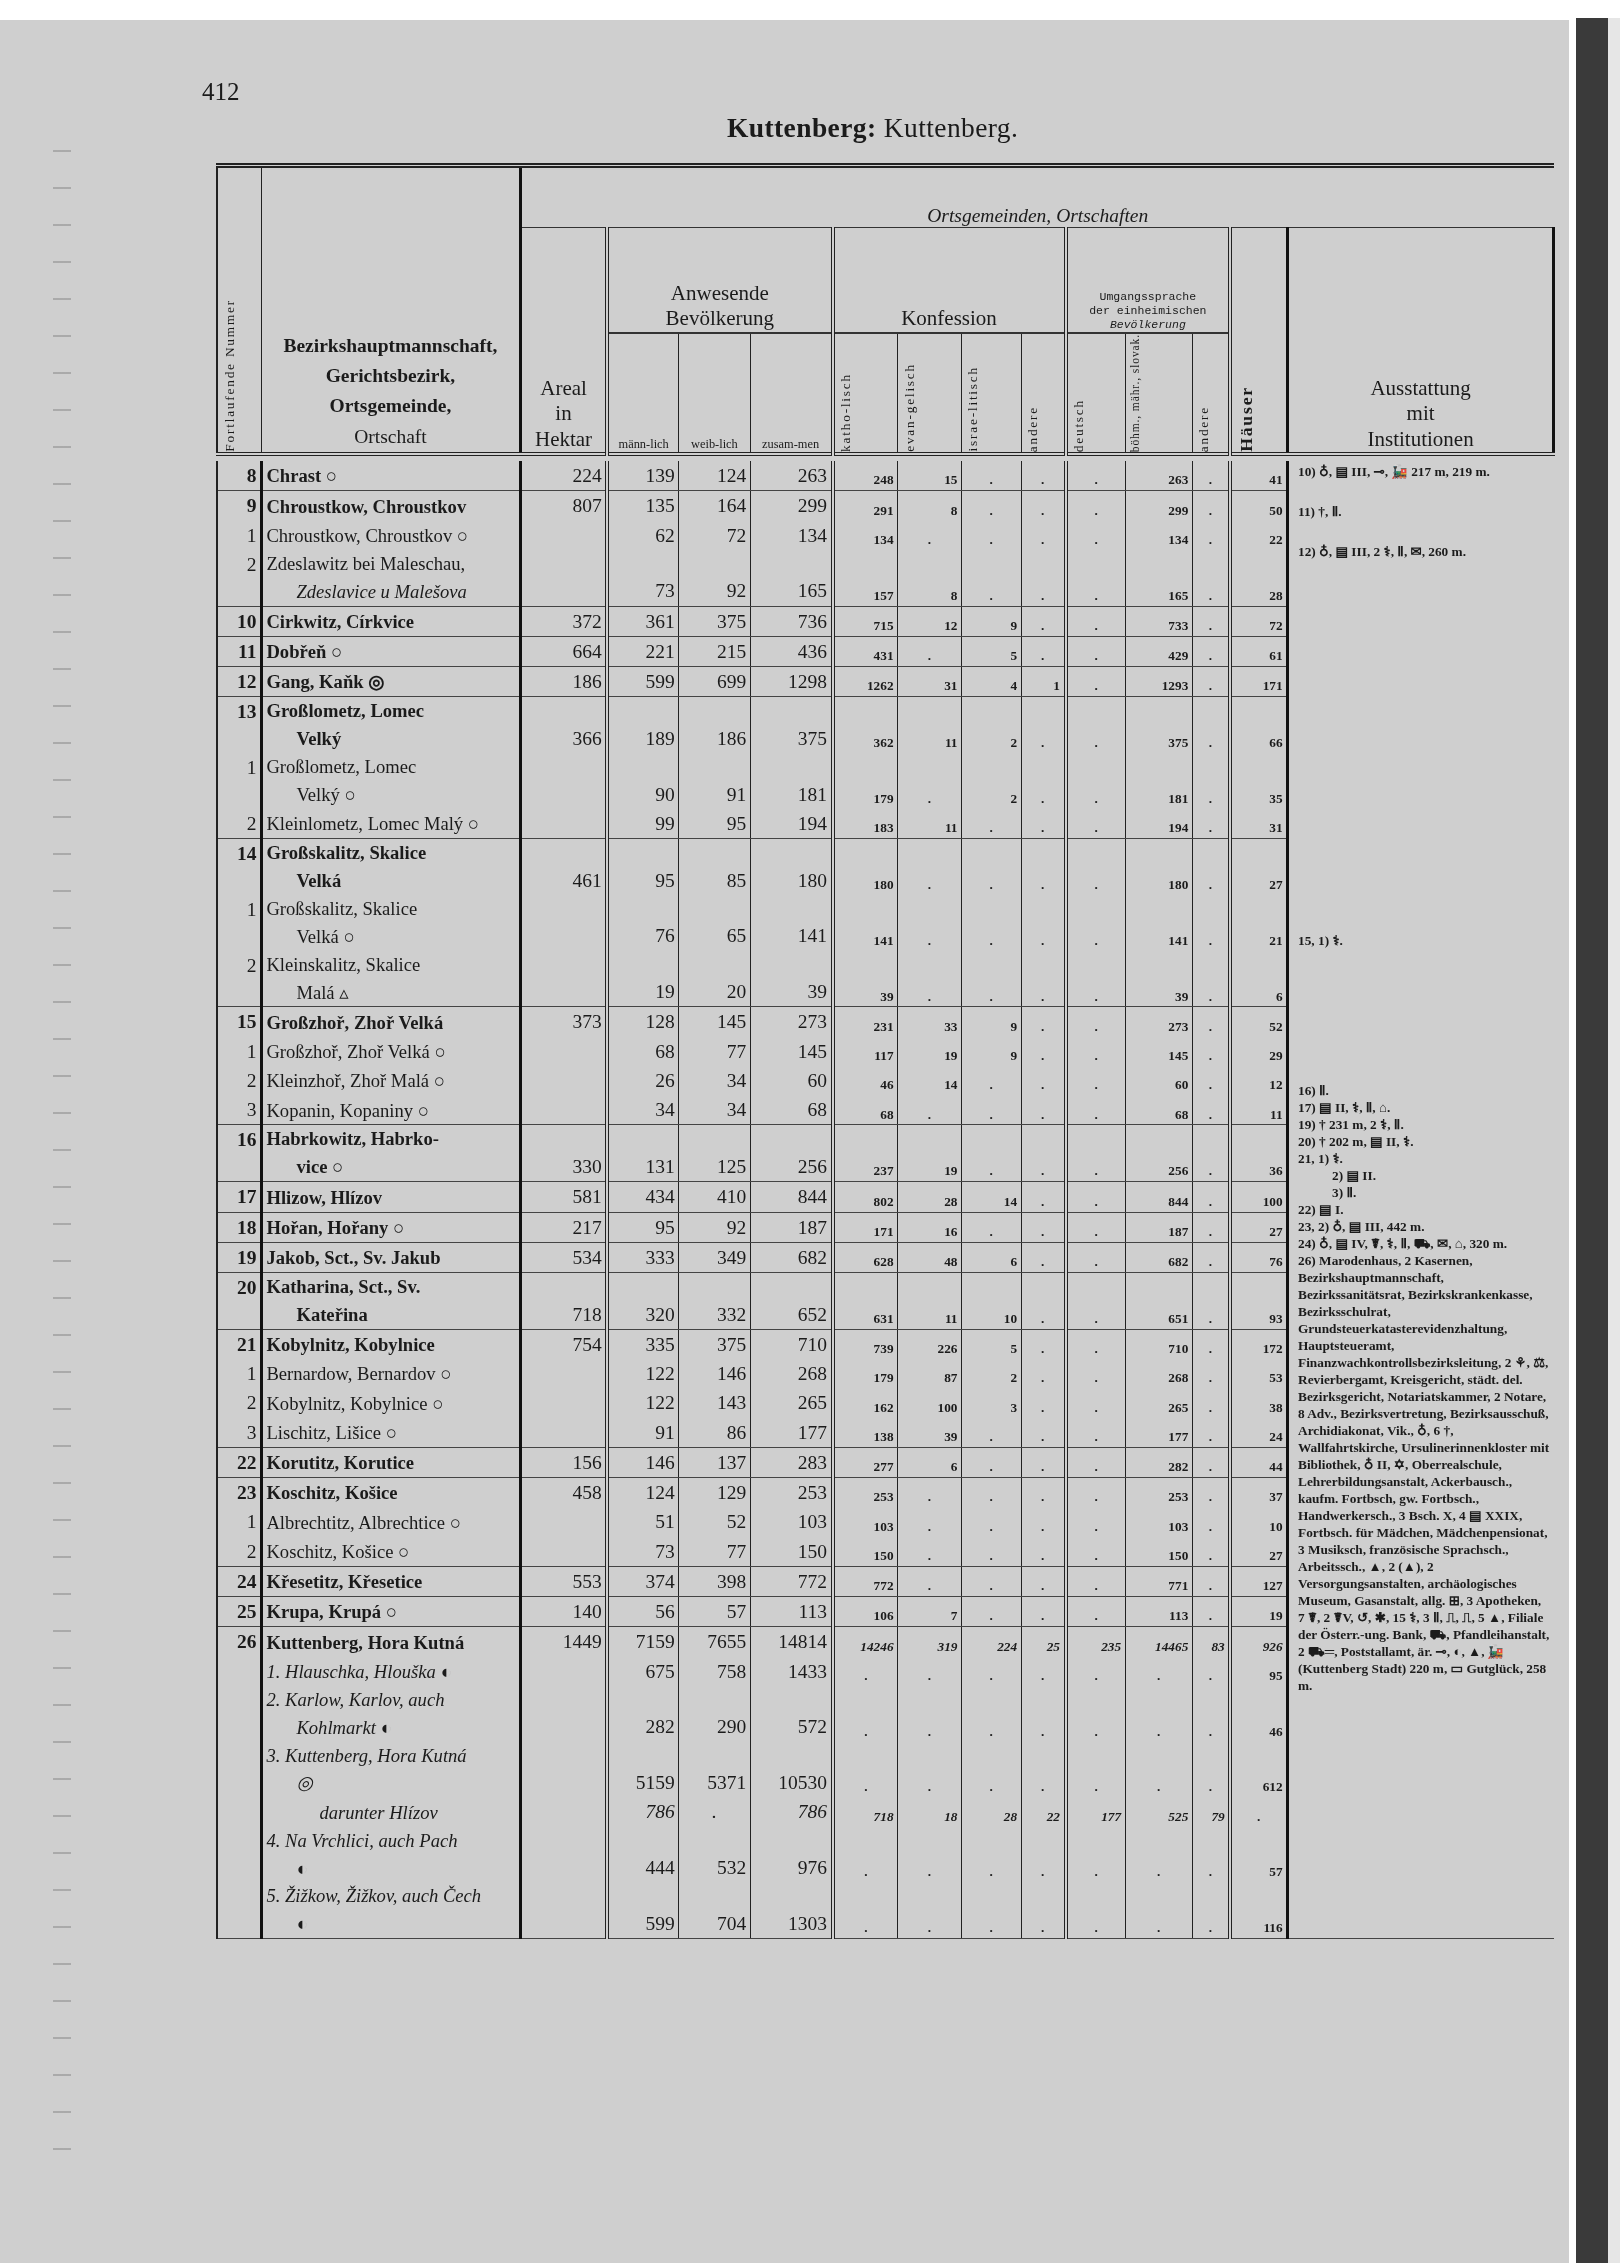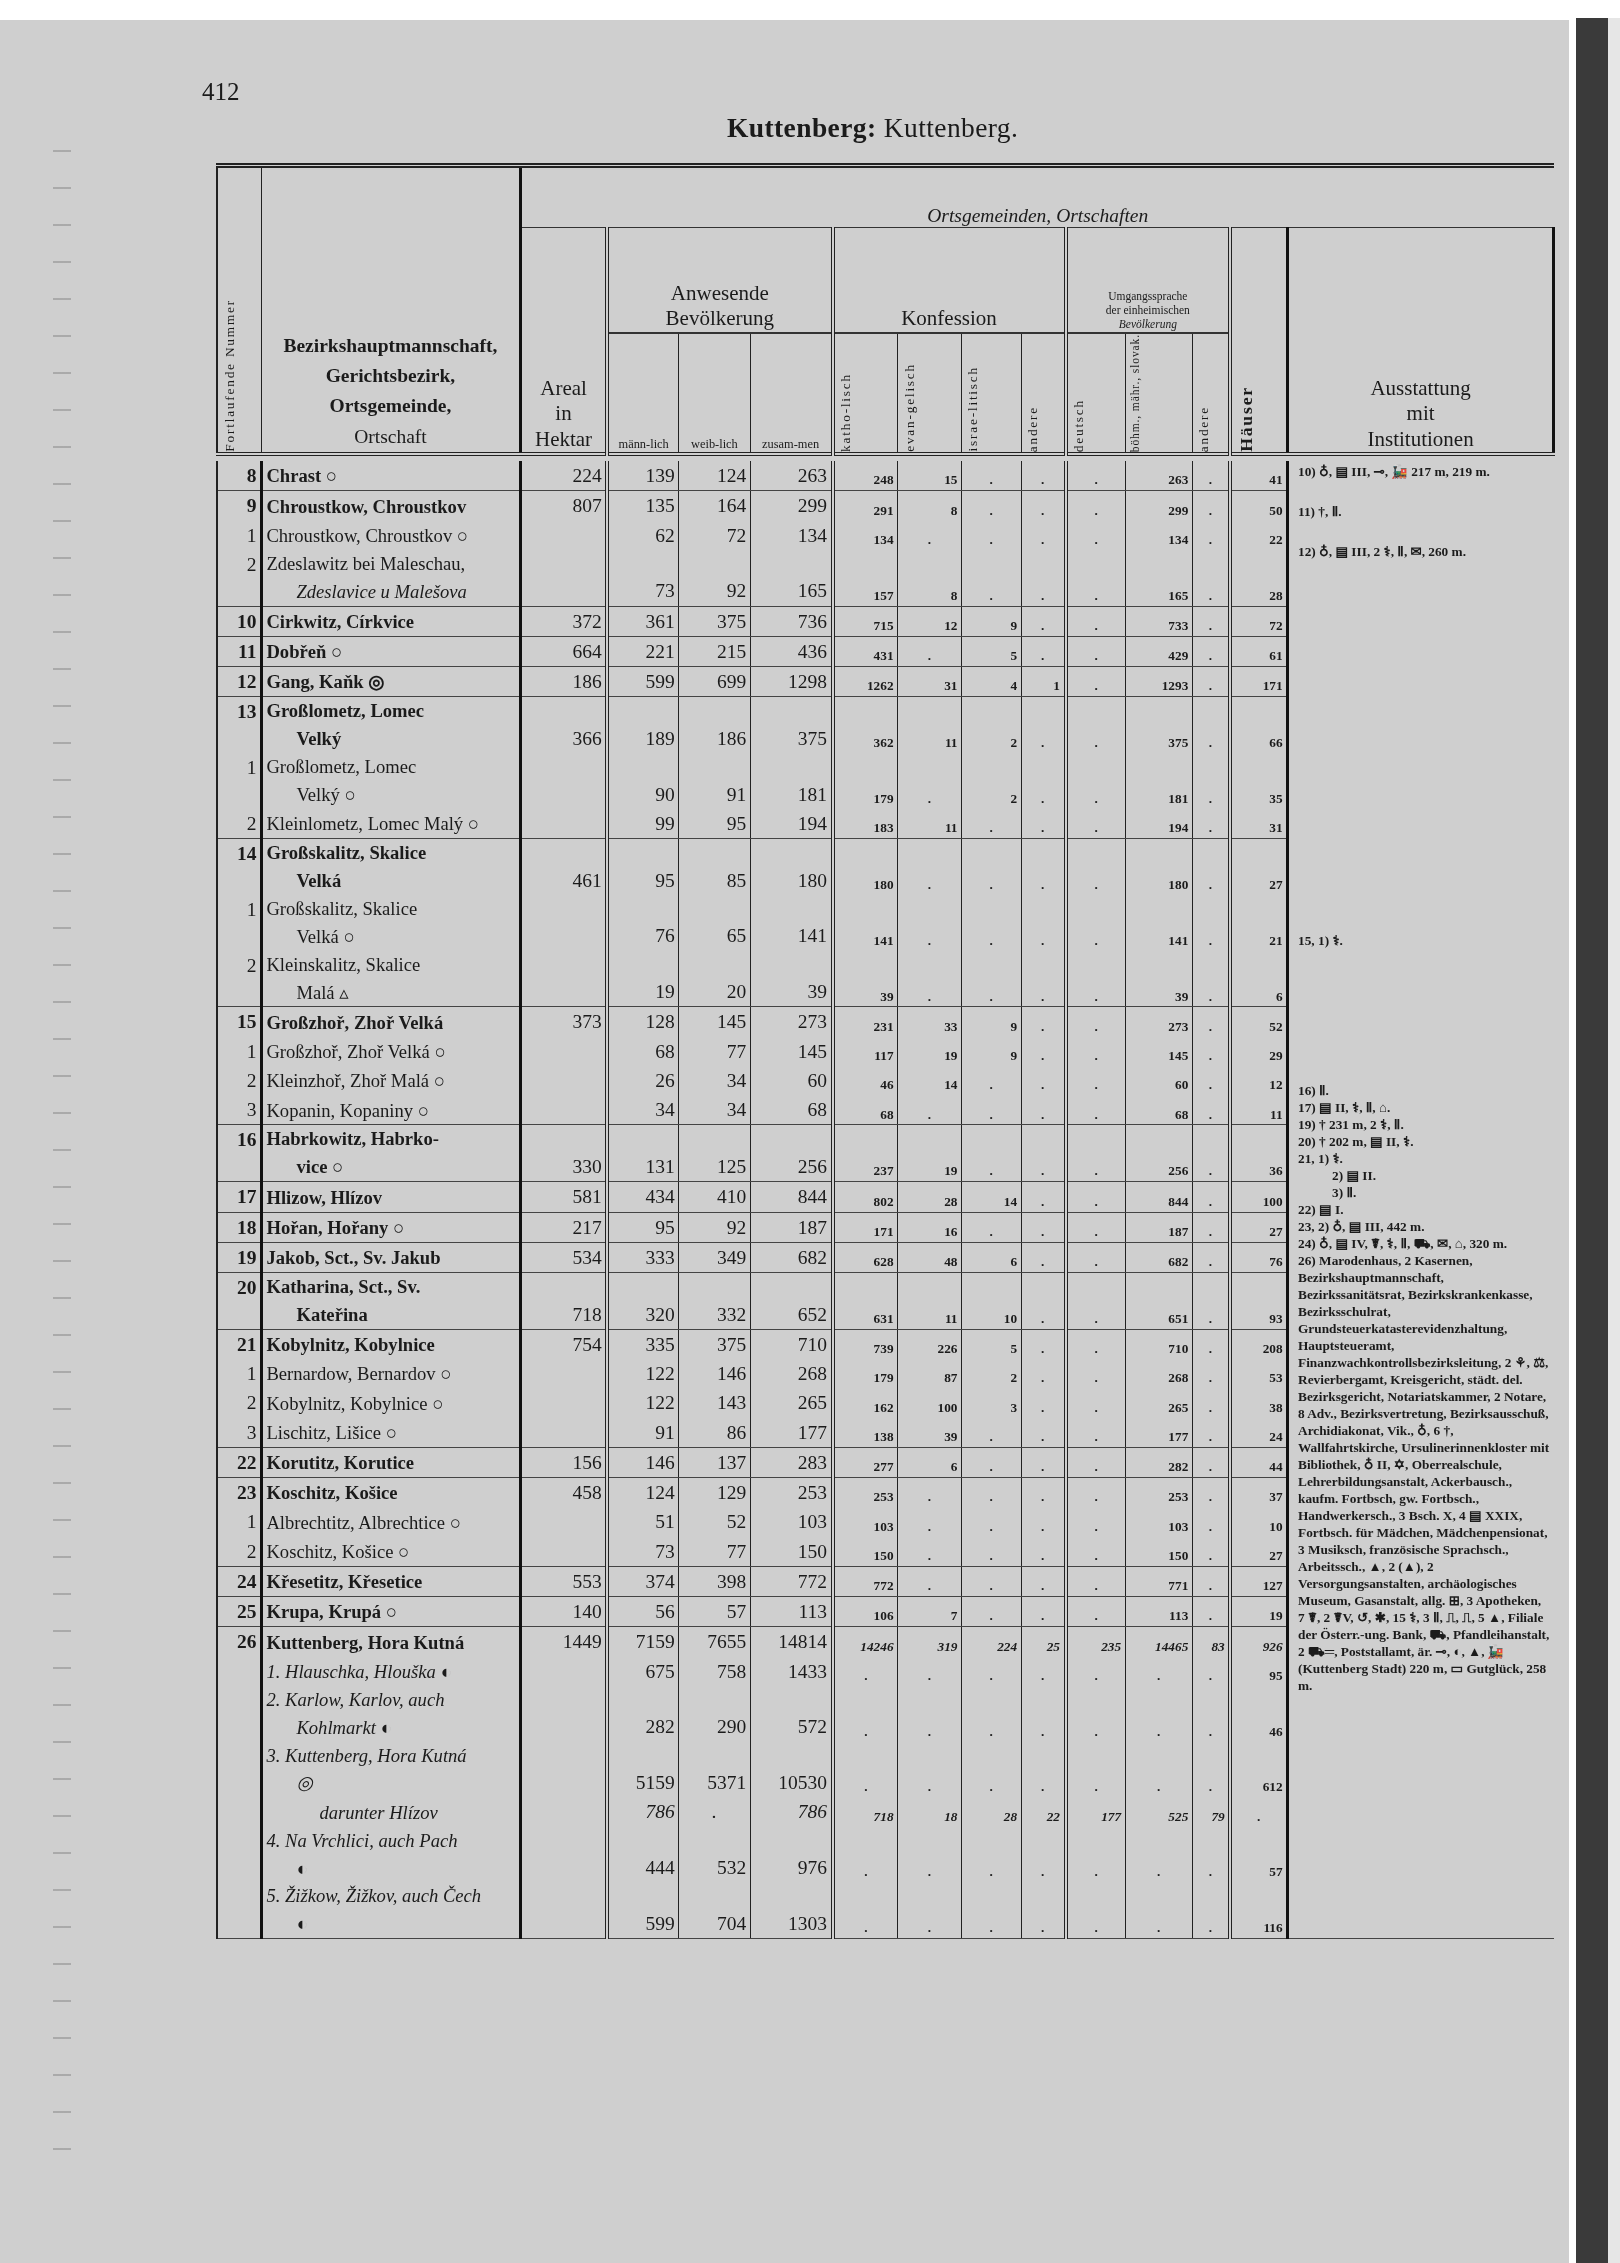--- a/index.html
+++ b/index.html
@@ -20,21 +20,21 @@
   .hdr th { font-weight:normal; text-align:center; vertical-align:middle; border-left:1.8px solid #222; }
   .top-rule { border-top:5.3px double #222; }
   .bottom-rule td { border-top:4.4px double #222; height:5.3px; padding:0; }
   .vert { writing-mode:vertical-rl; transform:rotate(180deg); font-size:13.3px; letter-spacing:1.8px; white-space:nowrap; }
   .h-group { font-size:19.5px; font-style:italic; font-weight:bold; }
   .h-group i { font-weight:normal; }
   .h-name { font-size:19.5px; line-height:1.55; }
   .h-name b { font-weight:bold; }
   .h-sub { font-size:21px; line-height:1.2; }
   .h-small { font-size:12.4px; line-height:1.2; }
-  .h-lang-head { font-size:11.5px; line-height:1.2; }
+  .h-lang-head { font-size:11.5px; line-height:1.2;font-family:Liberation Mono, monospace; }
   tr.grp td { border-bottom:1.8px solid #444; }
   tbody td { font-size:19.5px; line-height:1.5; }
   td.num { text-align:right; font-size:19.5px; }
   td.small { text-align:right; font-size:13.3px; font-weight:bold; }
   td.nr { text-align:right; font-weight:bold; font-size:19.5px; }
   td.name { font-size:18.6px; }
   .bd { font-weight:bold; }
   .it { font-style:italic; }
   .line { display:block; white-space:nowrap; }
   .cL { border-left:1.8px solid #222; }
@@ -577,21 +577,21 @@
         <td class="num cLL">335</td>
         <td class="num cL">375</td>
         <td class="num cL">710</td>
         <td class="small cLL">739</td>
         <td class="small cL">226</td>
         <td class="small cL">5</td>
         <td class="small cL" style="text-align: center;">.</td>
         <td class="small cLL" style="text-align: center;">.</td>
         <td class="small cL">710</td>
         <td class="small cL" style="text-align: center;">.</td>
-        <td class="small cLL" style="border-right: 3.5px solid rgb(17, 17, 17);">208</td>
+        <td class="small cLL" style="border-right: 3.5px solid rgb(17, 17, 17);">172</td>
       </tr>
       <tr>
         <td class="nr" style="border-left: 2.7px solid rgb(34, 34, 34); vertical-align: bottom; font-weight: normal;">1</td>
         <td class="name cLthick">
           <span class="line">Bernardow, Bernardov ○</span>
         </td>
         <td class="num cLthick"></td>
         <td class="num cLL">122</td>
         <td class="num cL">146</td>
         <td class="num cL">268</td>

